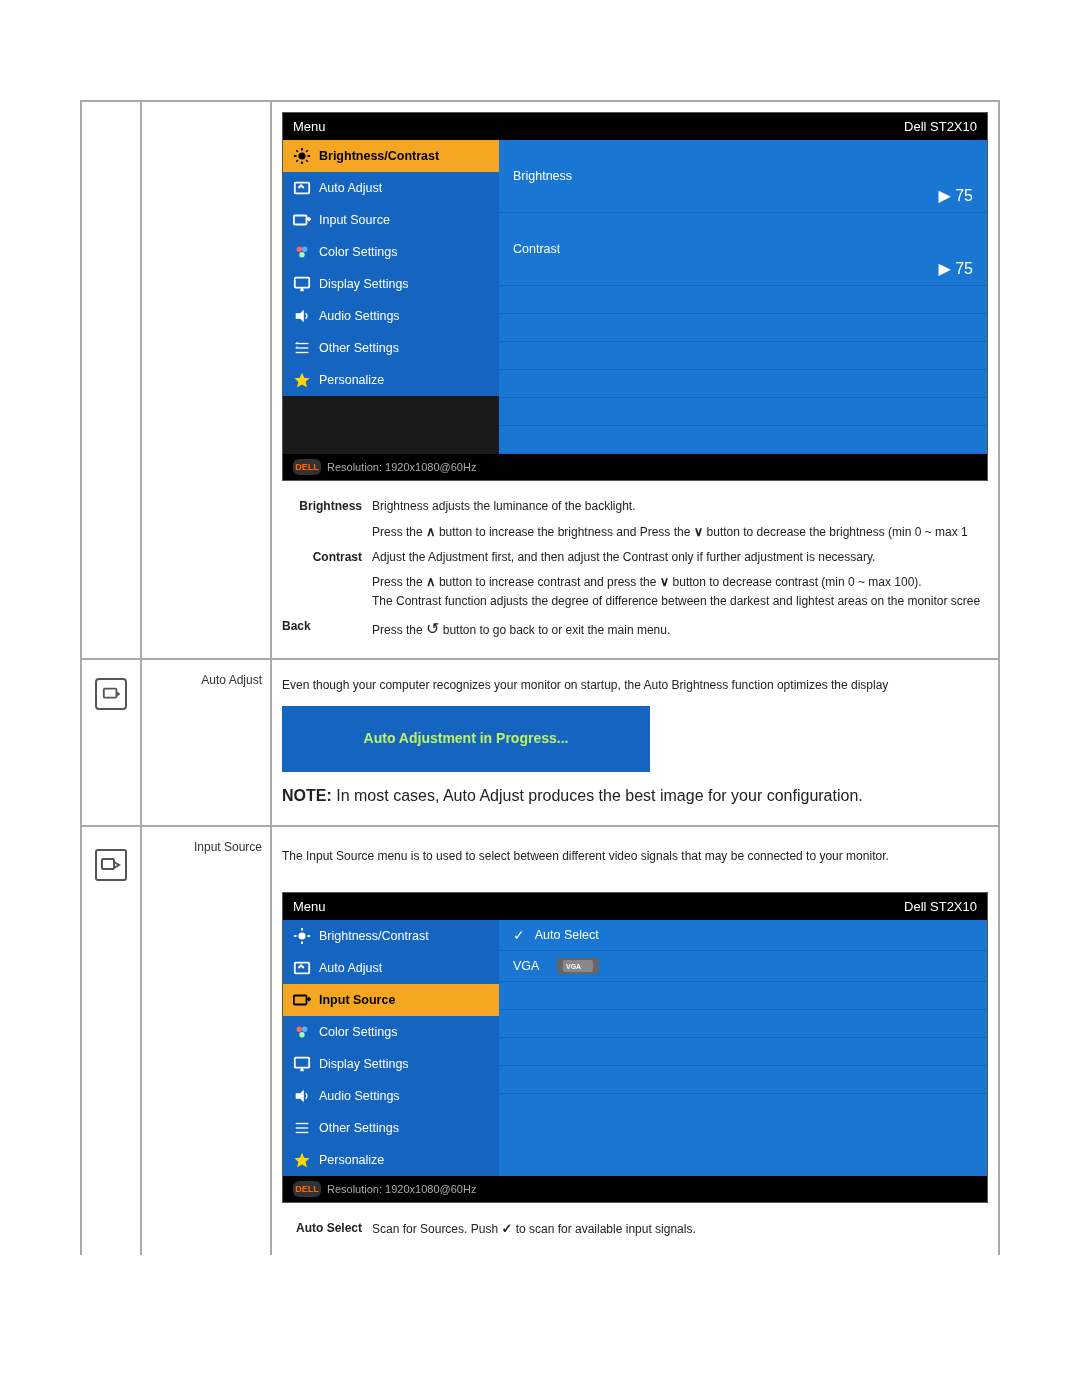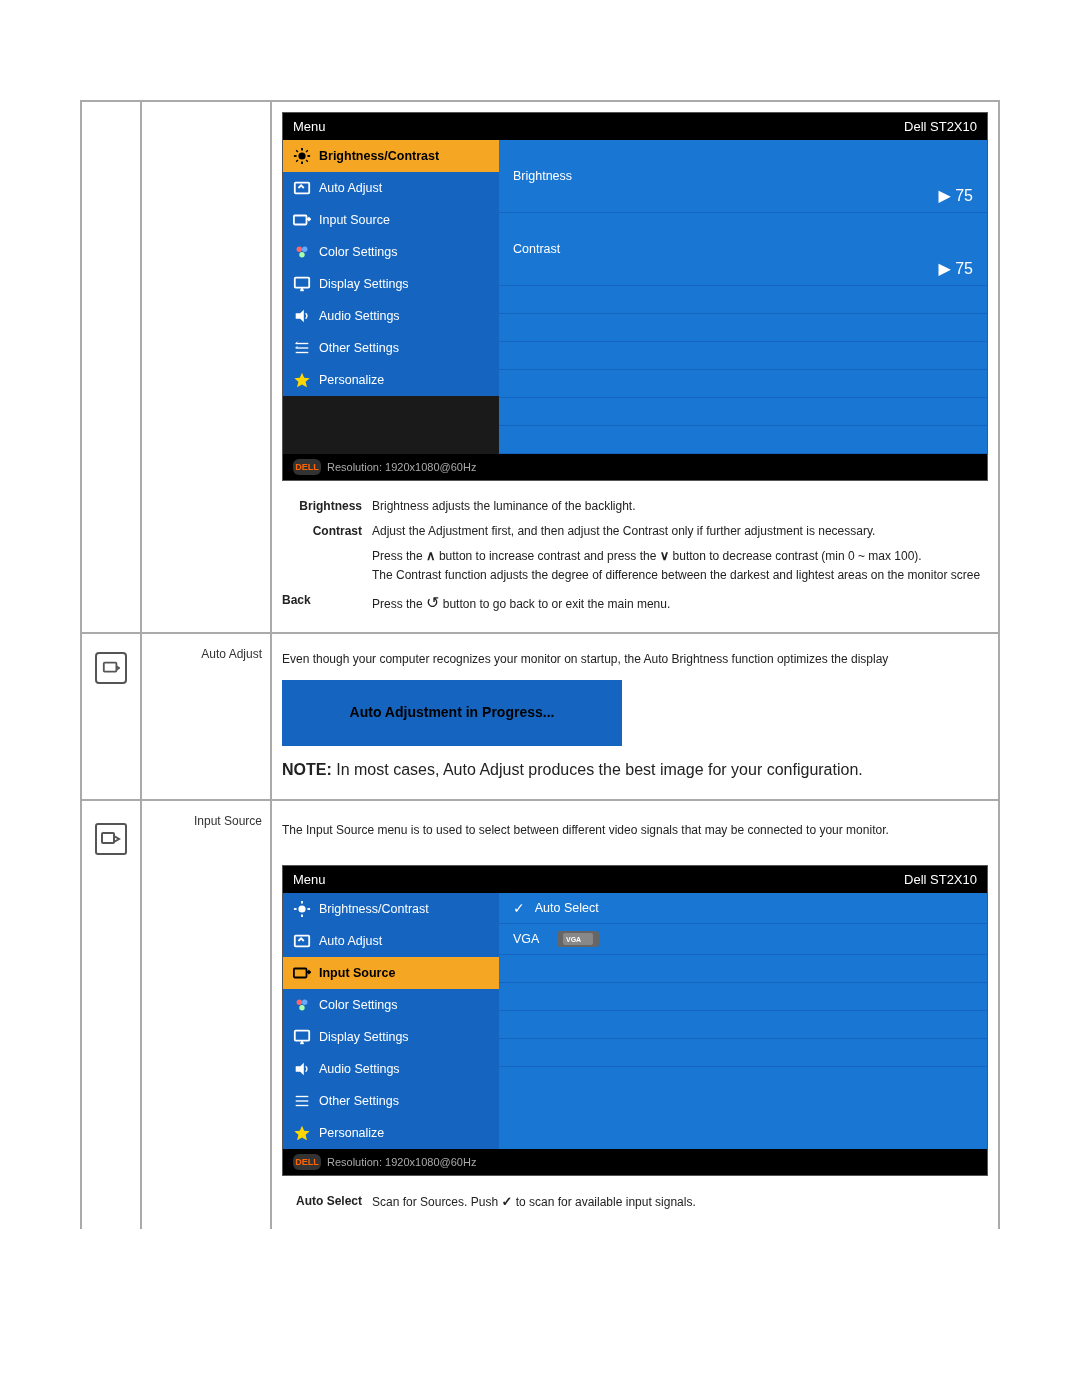--- a/index.html
+++ b/index.html
@@ -176,27 +176,27 @@
 
     
     svg.menu-icon {
       width: 18px; height: 18px;
       flex-shrink: 0;
     }
 
     
     .auto-adj-box {
       background: #1565c0;
-      color: #000000;
+      color: #bef264;
       font-weight: bold;
       text-align: center;
       padding: 22px 40px;
       margin: 12px 0;
       font-size: 14px;
-      width: 340px;
+      width: 368px;
     }
 
     .note-text {
       font-size: 16px;
       margin-top: 8px;
     }
     .note-text .note-bold {
       font-weight: bold;
       color: #222;
     }
@@ -317,20 +317,24 @@
           <span>Resolution: 1920x1080@60Hz</span>
         </div>
       </div>
 
       <div class="desc-area">
         <table style="width:100%; border-collapse: collapse;">
           <tbody>
               <tr>
             <td style="width:90px; vertical-align:top; text-align:right; padding-right:10px; font-size:12px; font-weight:bold; padding-bottom:6px;">Brightness</td>
             <td style="vertical-align:top; padding-bottom:6px; font-size:12px;">Brightness adjusts the luminance of the backlight.</td>
+          </tr>
+          <tr>
+            <td style="vertical-align:top; text-align:right; padding-right:10px; padding-bottom:6px;"></td>
+            <td style="vertical-align:top; padding-bottom:6px; font-size:12px;">Press the <span style="font-size:13px; font-weight:bold;">∧</span> button to increase the brightness and Press the <span style="font-size:13px; font-weight:bold;">∨</span> button to decrease the brightness (min 0 ~ max 1</td>
           </tr>
           <tr>
             <td style="width:90px; vertical-align:top; text-align:right; padding-right:10px; font-size:12px; font-weight:bold; padding-bottom:6px;">Contrast</td>
             <td style="vertical-align:top; padding-bottom:6px; font-size:12px;">Adjust the Adjustment first, and then adjust the Contrast only if further adjustment is necessary.</td>
           </tr>
           <tr>
             <td style="vertical-align:top; text-align:right; padding-right:10px; padding-bottom:6px;"></td>
             <td style="vertical-align:top; padding-bottom:6px; font-size:12px;">
               Press the <span style="font-size:13px; font-weight:bold;">∧</span> button to increase contrast and press the <span style="font-size:13px; font-weight:bold;">∨</span> button to decrease contrast (min 0 ~ max 100).<br>
               The Contrast function adjusts the degree of difference between the darkest and lightest areas on the monitor scree

